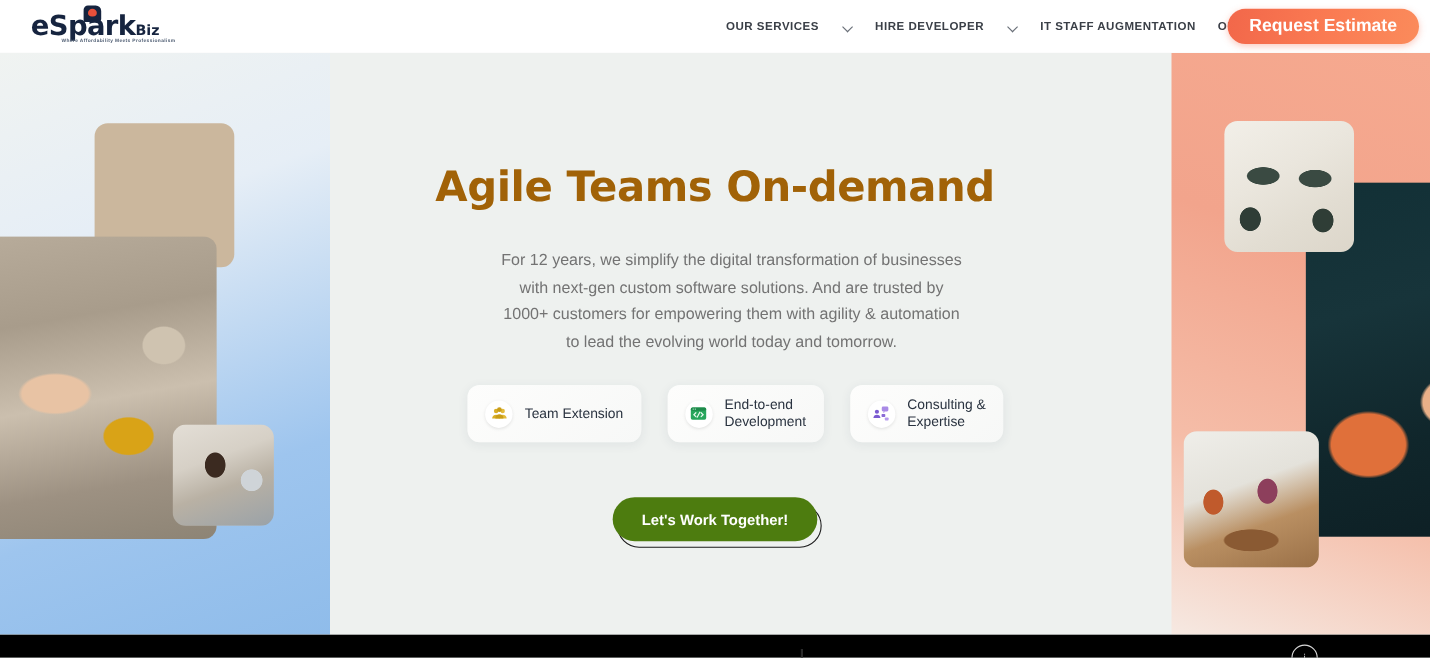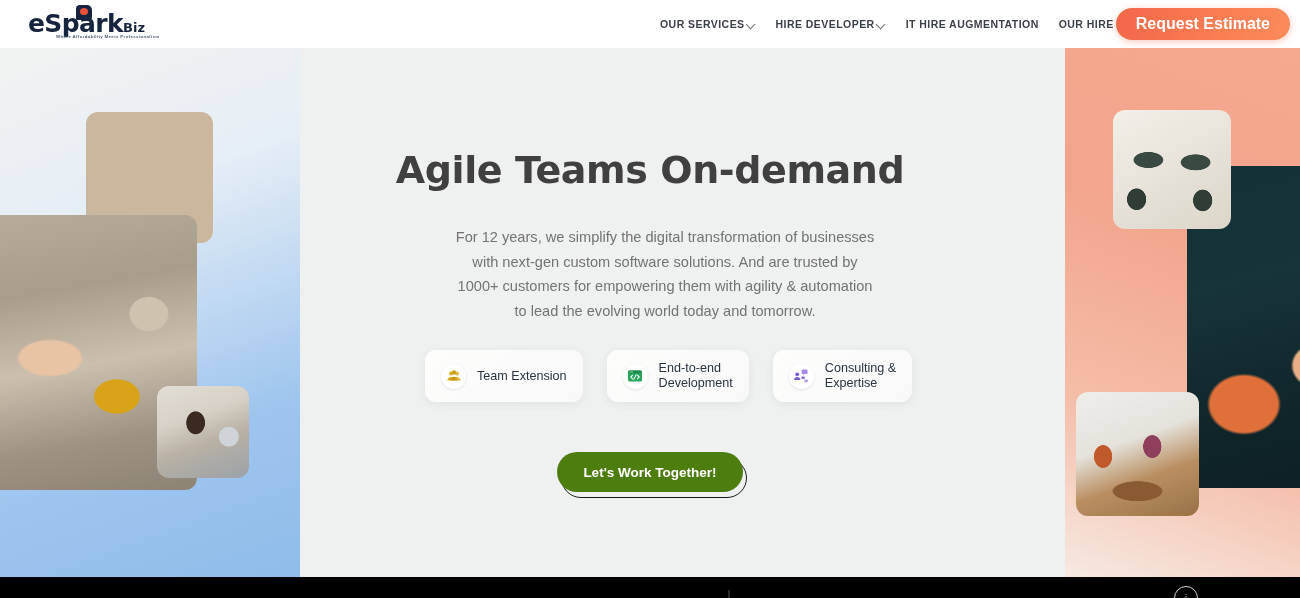--- a/index.html
+++ b/index.html
@@ -34,21 +34,21 @@
   }
   .logo-tag {
     position:absolute; top:29px; left:28px;
     font-size:4.4px; letter-spacing:0.35px; color:#4b5a70;
     font-weight:bold; white-space:nowrap;
   }
 
   .nav { position:absolute; left:660px; top:0; height:48px; display:flex; align-items:center; gap:20px; }
   .nav-item {
     font-size:10.5px; letter-spacing:0.45px; color:#3a3f47;
-    font-weight:600; display:flex; align-items:center; gap:2px;
+    font-weight:600; display:flex; align-items:center; gap:22px;
     cursor:pointer; white-space:nowrap;text-align:center;
   }
   .chev { display:inline-block; width:9px; height:9px; position:relative; }
   .chev:before{
     content:""; position:absolute; left:0; top:1px;
     width:6px; height:6px; border-right:1.3px solid #6a7079;
     border-bottom:1.3px solid #6a7079; transform:rotate(45deg);
   }
   .cta-estimate {
     position:absolute; right:10px; top:8px;
@@ -133,21 +133,21 @@
       radial-gradient(ellipse 40px 16px at 50% 80%,#8a5a33 0 60%,transparent 64%),
       linear-gradient(160deg,#efeee9 0%,#e4e2db 40%,#b98f62 66%,#9a7047 100%);
     background-color:#ddd9d0;
   }
 
   
   .center { position:absolute; left:0; top:0; width:1300px; height:529px; z-index:20; }
   .headline {
     position:absolute; top:100px; left:0; width:1300px; text-align:center;
     font-family:"DejaVu Sans", sans-serif;
-    font-size:38px; font-weight:bold; color:#404040; letter-spacing:-0.4px;
+    font-size:38px; font-weight:bold; color:#a16207; letter-spacing:-0.4px;
   }
   .subcopy {
     position:absolute; top:177px; left:430px; width:470px; text-align:center;
     font-size:14.6px; line-height:24.6px; color:#737373;
   }
 
   .cards { position:absolute; top:302px; left:425px; width:505px; display:flex; gap:24px; }
   .card {
     background:linear-gradient(140deg,#fdfdfc 0%,#f7f8f7 100%);
     border-radius:11px; height:52px; display:flex; align-items:center;
@@ -203,21 +203,21 @@
   <div class="nav">
     <div class="nav-item">
       <span>OUR SERVICES</span>
       <i class="chev"></i>
     </div>
     <div class="nav-item">
       <span>HIRE DEVELOPER</span>
       <i class="chev"></i>
     </div>
     <div class="nav-item">
-      <span>IT HIRE AUGMENTATION</span>
+      <span>IT STAFF AUGMENTATION</span>
     </div>
     <div class="nav-item">
       <span>OUR HIRE</span>
     </div>
     <div class="nav-item">
       <span>ABOUT US</span>
       <i class="chev"></i>
     </div>
   </div>
 

